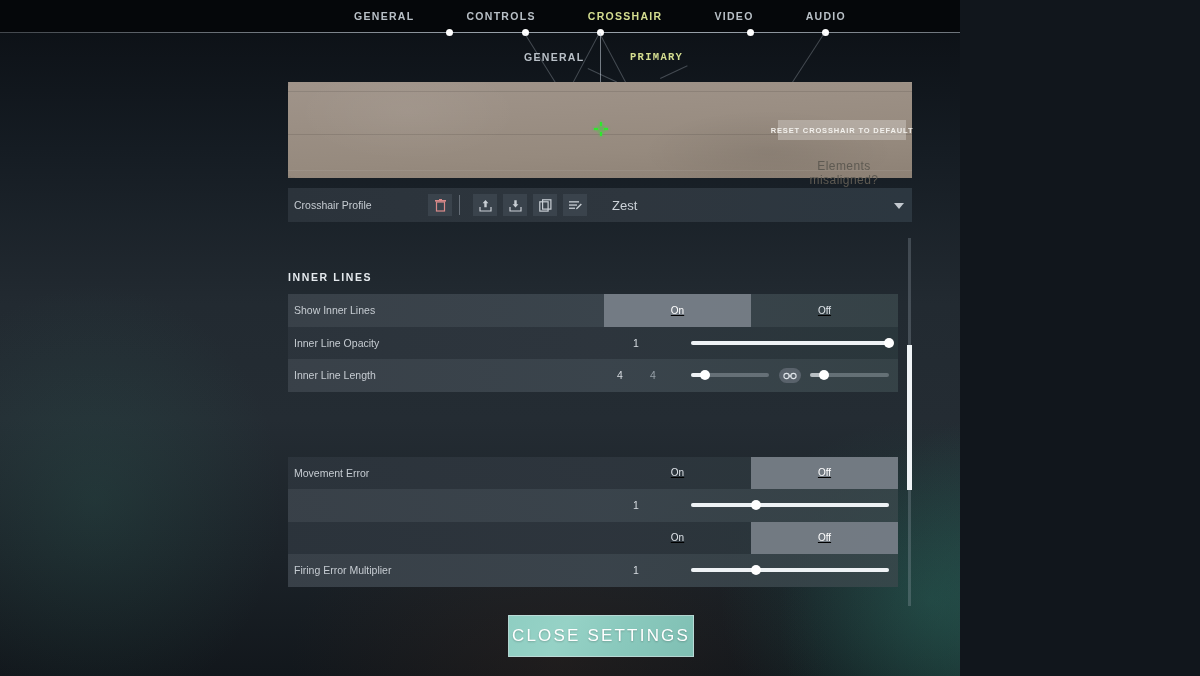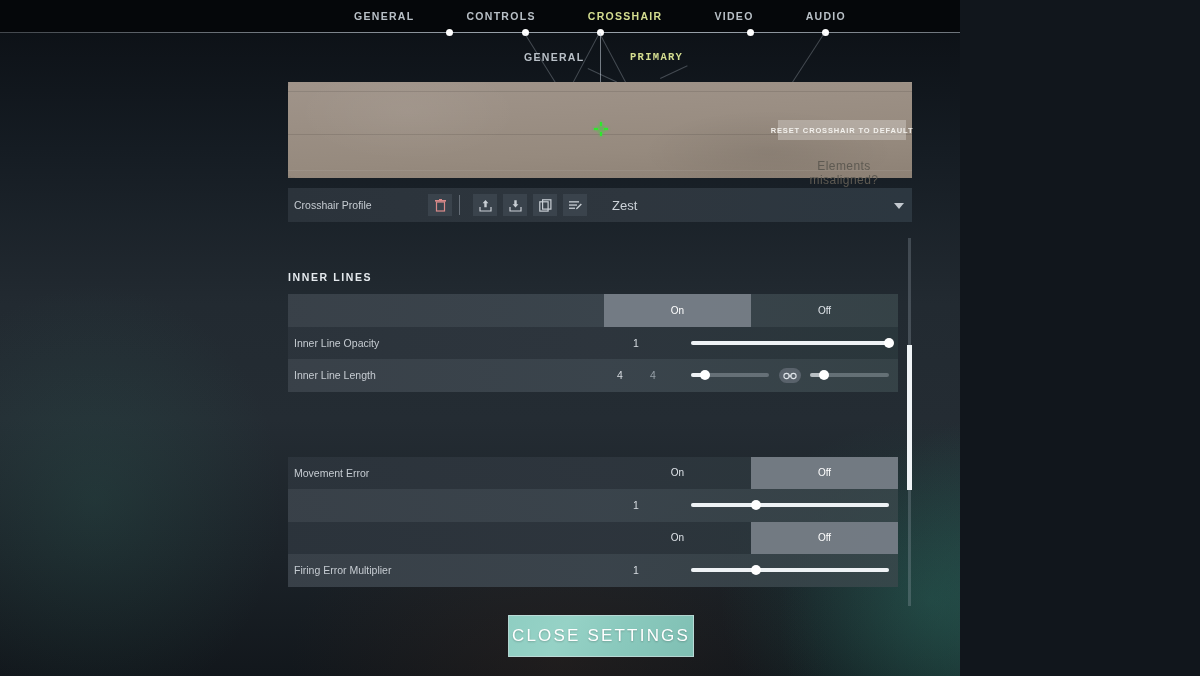--- a/index.html
+++ b/index.html
@@ -168,20 +168,21 @@
 
   .row-label {
     width: 316px; padding-left: 6px;
     color: #c6ccd2; font-size: 10.5px; white-space: nowrap;
   }
 
   
   .toggle {
     position: absolute; left: 316px; top: 0; width: 294px; height: 32.5px;
     display: flex;
+    text-decoration: underline;
   }
   .toggle-opt {
     width: 147px; height: 32.5px;
     display: flex; align-items: center; justify-content: center;
     color: #dfe4e9; font-size: 10px;
   }
   .toggle-opt.sel { background: rgba(120,128,137,0.92); color: #ffffff; }
 
   
   .val {
@@ -331,20 +332,21 @@
     <div class="profile-select">
       <div class="profile-value">Zest</div>
       <div class="caret"></div>
     </div>
   </div>
 
   <div class="panel">
     <div class="section-title">INNER LINES</div>
 
     <div class="row odd" style="top:56px">
+      <div class="row-label">Show Inner Lines</div>
       <div class="toggle">
         <div class="toggle-opt sel">On</div>
         <div class="toggle-opt">Off</div>
       </div>
     </div>
 
     <div class="row even" style="top:88.5px">
       <div class="row-label">Inner Line Opacity</div>
       <div class="val" style="left:326px">1</div>
       <div class="slider" style="left:403px; top:14px; width:198px;">

